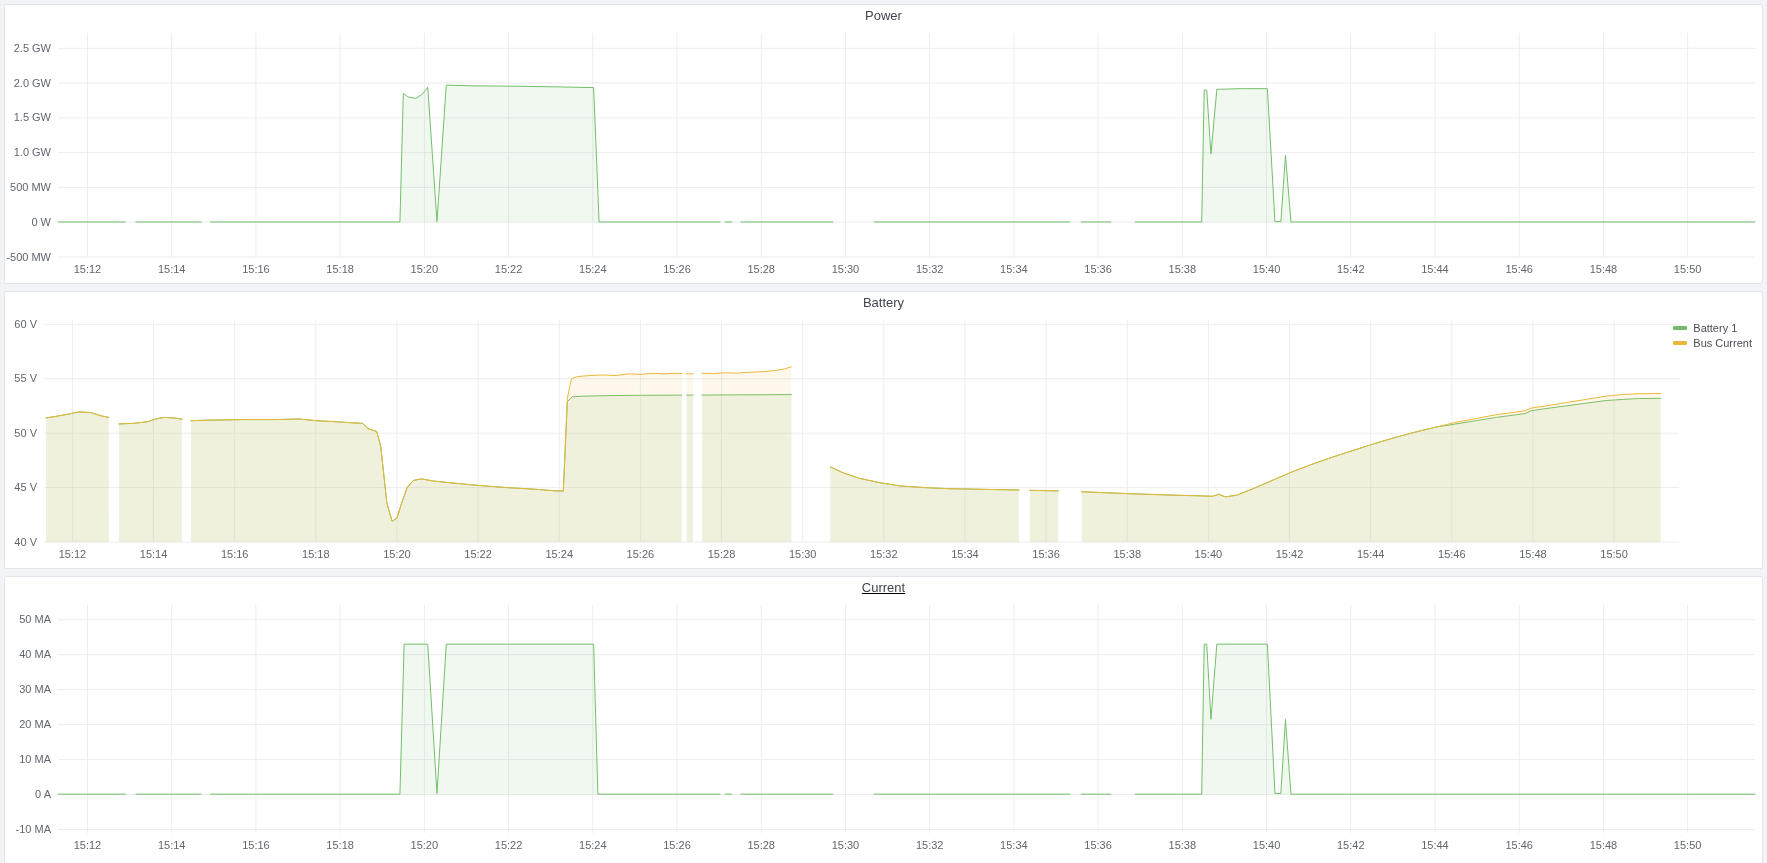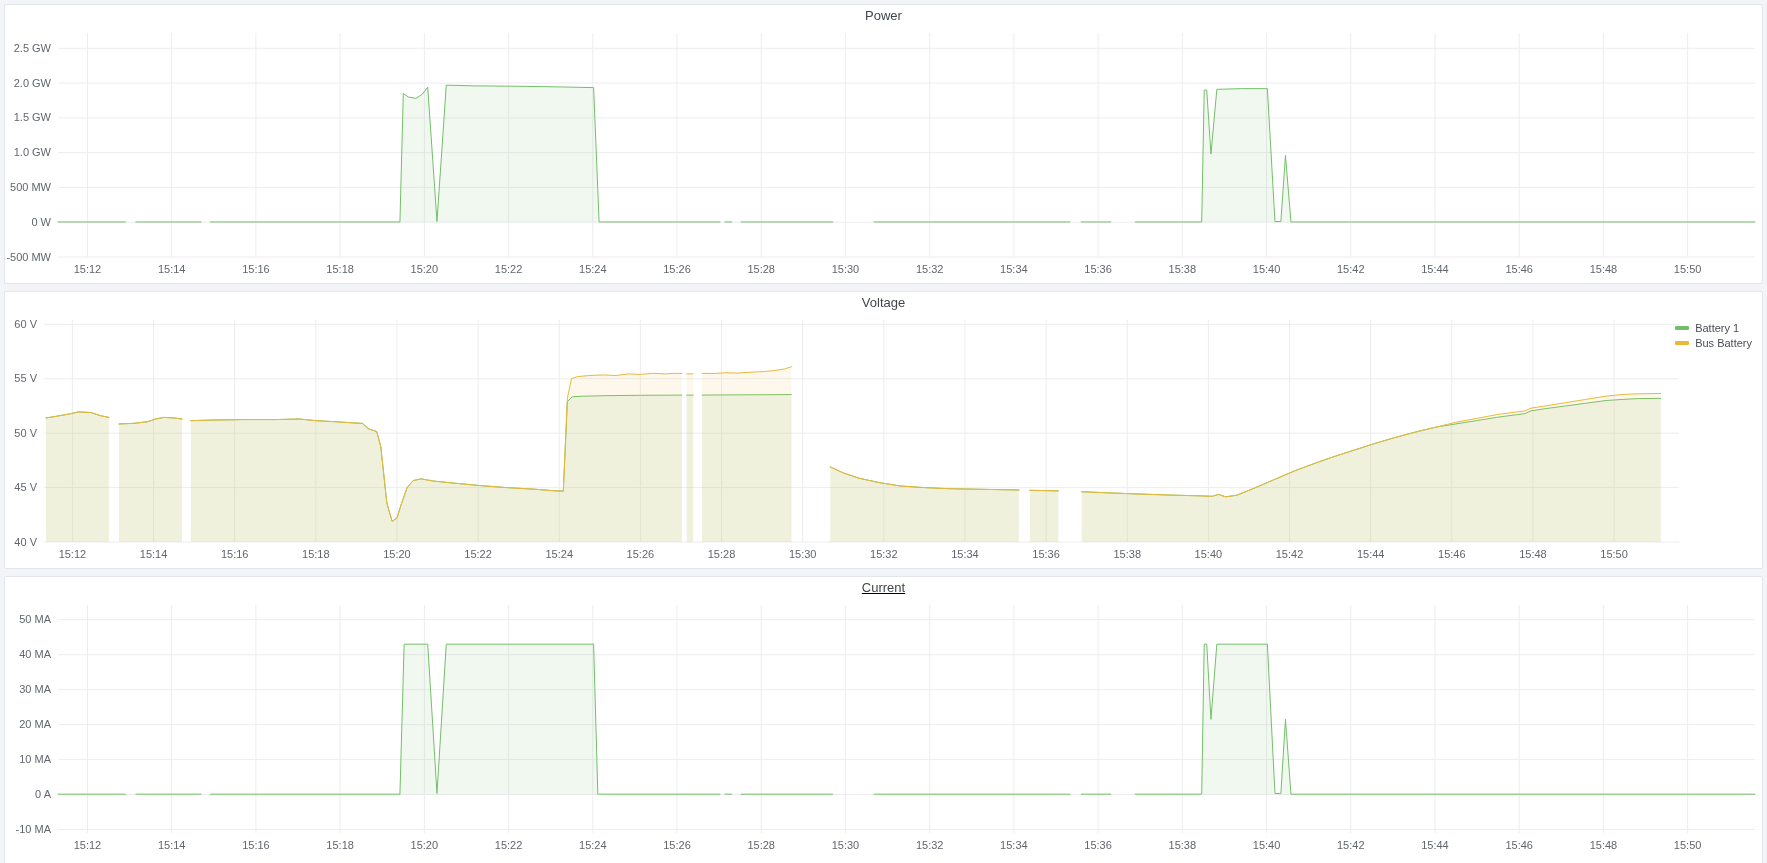--- a/index.html
+++ b/index.html
@@ -116,21 +116,21 @@
         <path d="M868.08,195.22 L868.08,194.94 L1063.88,194.94 L1063.88,195.22 Z" fill="rgba(115,191,105,0.1)" stroke="none"></path>
         <path d="M868.08,194.94 L1063.88,194.94" fill="none" stroke="#73bf69" stroke-width="1" stroke-linejoin="round" stroke-linecap="round"></path>
         <path d="M1075.25,195.22 L1075.25,194.94 L1104.73,194.94 L1104.73,195.22 Z" fill="rgba(115,191,105,0.1)" stroke="none"></path>
         <path d="M1075.25,194.94 L1104.73,194.94" fill="none" stroke="#73bf69" stroke-width="1" stroke-linejoin="round" stroke-linecap="round"></path>
         <path d="M1129.15,195.22 L1129.15,194.94 L1195.69,194.94 L1198.21,63.04 L1200.74,63.04 L1204.95,127.04 L1210.84,62.35 L1235.27,61.65 L1261.38,61.65 L1268.96,194.52 L1274.85,194.52 L1279.48,128.43 L1284.96,194.94 L1344.75,194.94 L1749.00,194.94 L1749.00,195.22 Z" fill="rgba(115,191,105,0.1)" stroke="none"></path>
         <path d="M1129.15,194.94 L1195.69,194.94 L1198.21,63.04 L1200.74,63.04 L1204.95,127.04 L1210.84,62.35 L1235.27,61.65 L1261.38,61.65 L1268.96,194.52 L1274.85,194.52 L1279.48,128.43 L1284.96,194.94 L1344.75,194.94 L1749.00,194.94" fill="none" stroke="#73bf69" stroke-width="1" stroke-linejoin="round" stroke-linecap="round"></path>
       </svg>
   </div>
 
   <div class="panel" id="panel-voltage">
-    <div class="panel-title">Voltage</div>
+    <div class="panel-title">Battery</div>
     <svg class="chart" width="1755" height="252">
         <line x1="66.39950372208435" y1="6" x2="66.39950372208435" y2="228" stroke="#ededf0" stroke-width="1"></line>
         <text x="66.39950372208435" y="244" text-anchor="middle" font-size="11" fill="#61666d">15:12</text>
         <line x1="147.5409429280397" y1="6" x2="147.5409429280397" y2="228" stroke="#ededf0" stroke-width="1"></line>
         <text x="147.5409429280397" y="244" text-anchor="middle" font-size="11" fill="#61666d">15:14</text>
         <line x1="228.68238213399502" y1="6" x2="228.68238213399502" y2="228" stroke="#ededf0" stroke-width="1"></line>
         <text x="228.68238213399502" y="244" text-anchor="middle" font-size="11" fill="#61666d">15:16</text>
         <line x1="309.82382133995037" y1="6" x2="309.82382133995037" y2="228" stroke="#ededf0" stroke-width="1"></line>
         <text x="309.82382133995037" y="244" text-anchor="middle" font-size="11" fill="#61666d">15:18</text>
         <line x1="390.9652605459057" y1="6" x2="390.9652605459057" y2="228" stroke="#ededf0" stroke-width="1"></line>
@@ -208,21 +208,21 @@
         <path d="M1075.80,228.00 L1075.80,177.72 L1100.95,178.81 L1129.35,179.90 L1161.81,180.99 L1194.27,181.86 L1206.44,182.29 L1212.52,180.34 L1219.42,182.84 L1230.78,181.21 L1247.01,174.68 L1267.29,165.97 L1287.58,157.26 L1307.86,149.65 L1328.15,142.57 L1348.43,136.04 L1368.72,129.51 L1389.00,123.53 L1409.29,118.09 L1429.58,113.19 L1449.86,108.29 L1470.15,104.49 L1490.43,100.68 L1510.72,97.96 L1518.83,96.87 L1524.92,94.15 L1539.12,91.97 L1559.40,88.71 L1579.69,85.44 L1599.97,82.18 L1616.20,80.54 L1632.43,79.78 L1654.74,79.46 L1654.74,228.00 Z" fill="rgba(234,184,57,0.1)" stroke="none"></path>
         <path d="M1075.80,177.72 L1100.95,178.81 L1129.35,179.90 L1161.81,180.99 L1194.27,181.86 L1206.44,182.29 L1212.52,180.34 L1219.42,182.84 L1230.78,181.21 L1247.01,174.68 L1267.29,165.97 L1287.58,157.26 L1307.86,149.65 L1328.15,142.57 L1348.43,136.04 L1368.72,129.51 L1389.00,123.53 L1409.29,118.09 L1429.58,113.19 L1449.86,108.29 L1470.15,104.49 L1490.43,100.68 L1510.72,97.96 L1518.83,96.87 L1524.92,94.15 L1539.12,91.97 L1559.40,88.71 L1579.69,85.44 L1599.97,82.18 L1616.20,80.54 L1632.43,79.78 L1654.74,79.46" fill="none" stroke="#eab839" stroke-width="1" stroke-linejoin="round" stroke-linecap="round"></path>
       </svg>
     <div class="legend">
       <div class="legend-item">
         <span class="legend-swatch" style="background: rgb(115, 191, 105);"></span>
         <span>Battery 1</span>
       </div>
       <div class="legend-item">
         <span class="legend-swatch" style="background: rgb(234, 184, 57);"></span>
-        <span>Bus Battery</span>
+        <span>Bus Current</span>
       </div>
     </div>
   </div>
 
   <div class="panel" id="panel-current">
     <div class="panel-title">Current</div>
     <svg class="chart" width="1755" height="258">
         <line x1="81.47642679900741" y1="6" x2="81.47642679900741" y2="234" stroke="#ededf0" stroke-width="1"></line>
         <text x="81.47642679900741" y="250" text-anchor="middle" font-size="11" fill="#61666d">15:12</text>
         <line x1="165.69478908188586" y1="6" x2="165.69478908188586" y2="234" stroke="#ededf0" stroke-width="1"></line>

